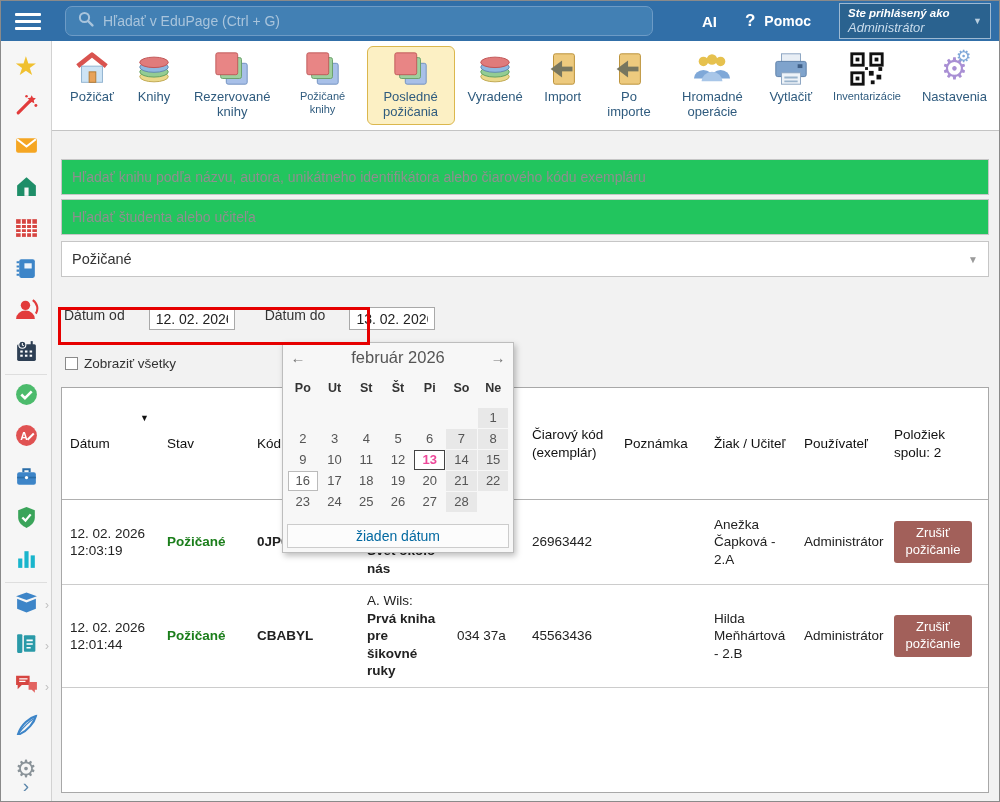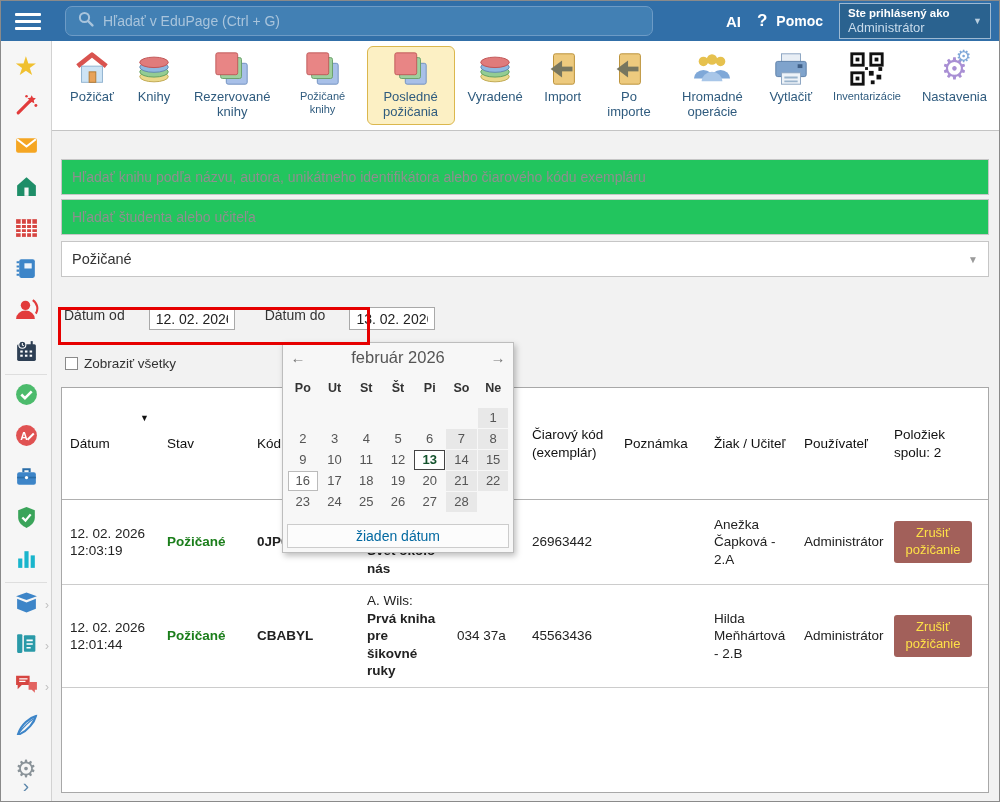--- a/index.html
+++ b/index.html
@@ -7,25 +7,25 @@
   .page { width:1000px; height:802px; border:1px solid #8a8a8a; position:relative; overflow:hidden; background:#f2f2f2; }
 
   
   .topbar { height:40px; background:#316fa8; display:flex; align-items:center; padding:0 8px; }
   .hamburger { width:34px; display:flex; flex-direction:column; gap:4px; margin-left:6px; cursor:pointer; }
   .hamburger i { height:3px; width:26px; background:#fff; border-radius:1px; display:block; }
   .searchpill { margin-left:16px; width:588px; height:30px; background:#4280b4; border:1px solid #6d9bc6; border-radius:7px; display:flex; align-items:center; padding:0 12px; gap:9px; }
   .searchpill svg { flex:0 0 auto; }
   .searchpill input { background:transparent; border:none; outline:none; color:#d5e4f1; font-size:14px; width:100%; font-family:"Liberation Sans",sans-serif; }
   .searchpill input::placeholder { color:#a9c4dc; }
-  .top-right { margin-left:auto; display:flex; align-items:center; gap:16px; }
+  .top-right { margin-left:auto; display:flex; align-items:center; gap:28px; }
   .ai-label { color:#fff; font-weight:bold; font-size:15px; cursor:pointer; }
   .help { display:flex; align-items:center; gap:9px; color:#fff; font-weight:bold; font-size:14px; cursor:pointer; }
   .help .q { font-size:17px; }
-  .userbox { width:152px; height:36px; background:#2a628f; border:1px solid #9db9d2; padding:2px 8px 2px 8px; display:flex; align-items:center; cursor:pointer; }
+  .userbox { width:152px; height:36px; background:#2a628f; border:1px solid #9db9d2; padding:2px 8px 2px 8px; display:flex; align-items:center; cursor:pointer;font-style:italic; }
   .user-lines { line-height:1.25; }
   .user-prefix { color:#fff; font-weight:bold; font-size:11.5px; }
   .user-name { color:#c9dcec; font-size:13px; }
   .user-caret { margin-left:auto; color:#b9cfe0; font-size:9px; }
 
   
   .bodyrow { display:flex; height:762px; }
   .sidebar { width:53px; background:#f6f6f6; border-right:1px solid #d2d2d2; position:relative; padding-top:4px; }
   .side-item { height:41px; display:flex; align-items:center; justify-content:center; cursor:pointer; position:relative; }
   .side-item svg { width:25px; height:25px; }
@@ -65,32 +65,32 @@
   
   .tablebox { margin:14px 0 0 0; width:928px; background:#fff; border:1px solid #a8a8a8; height:406px; overflow:hidden; }
   .tgrid { display:grid; grid-template-columns:97px 90px 110px 90px 75px 92px 90px 90px 90px 1fr; }
   .thead { height:112px; border-bottom:1px solid #b0b0b0; align-items:center; font-size:13.5px; color:#111; }
   .th { padding:0 8px; position:relative; line-height:1.3; }
   .sort-arrow { position:absolute; right:10px; top:-22px; font-size:9px; color:#111; }
   .trow { border-bottom:1px solid #cccccc; align-items:center; font-size:13.5px; color:#222; min-height:62px; padding:5px 0; }
   .td { padding:2px 8px; line-height:1.3; }
   .status-borrowed { color:#1b7e1b; font-weight:bold; }
   .code-cell { font-weight:bold; }
-  .btn-cancel { background:#a2605a; color:#fde047; border:none; border-radius:3px; font-size:13px; padding:4px 5px; text-align:center; line-height:1.3; width:78px; cursor:pointer; font-family:"Liberation Sans",sans-serif; }
+  .btn-cancel { background:#a2605a; color:#ffffff; border:none; border-radius:3px; font-size:13px; padding:4px 5px; text-align:center; line-height:1.3; width:78px; cursor:pointer; font-family:"Liberation Sans",sans-serif; }
 
   
   .calendar { position:absolute; left:281px; top:341px; width:232px; background:#f7f7f7; border:1px solid #bdbdbd; box-shadow:2px 3px 6px rgba(0,0,0,.25); z-index:50; padding:2px 4px 4px; }
   .cal-head { display:flex; align-items:center; height:25px; }
   .cal-arrow { color:#777; font-size:15px; width:22px; text-align:center; cursor:pointer; }
   .cal-title { flex:1; text-align:center; font-size:16.5px; color:#555; }
   .cal-grid { display:grid; grid-template-columns:repeat(7,1fr);margin-top:7px; }
   .cal-dow { font-weight:bold; color:#333; text-align:center; padding:4px 0 5px; font-size:12.5px; }
   .cal-cell { height:20px; margin:0.5px; display:flex; align-items:center; justify-content:center; color:#555; border:1px solid transparent; font-size:13px; cursor:pointer; }
   .cal-cell.weekend { background:#e8e8e8; }
-  .cal-cell.selected { border-color:#444; background:#fff; font-weight:bold; color:#14532d; }
+  .cal-cell.selected { border-color:#444; background:#fff; font-weight:bold; color:#ec4899; }
   .cal-cell.today { border-color:#bbb; background:#fff; }
   .cal-footer { margin-top:12px; border:1px solid #cccccc; background:#fcfcfc; color:#0369a1; text-align:center; padding:3px 0; font-size:14px; cursor:pointer; }
 </style>
 </head>
 <body>
 
 <div class="page">
 
   <header class="topbar">
     <div class="hamburger">

